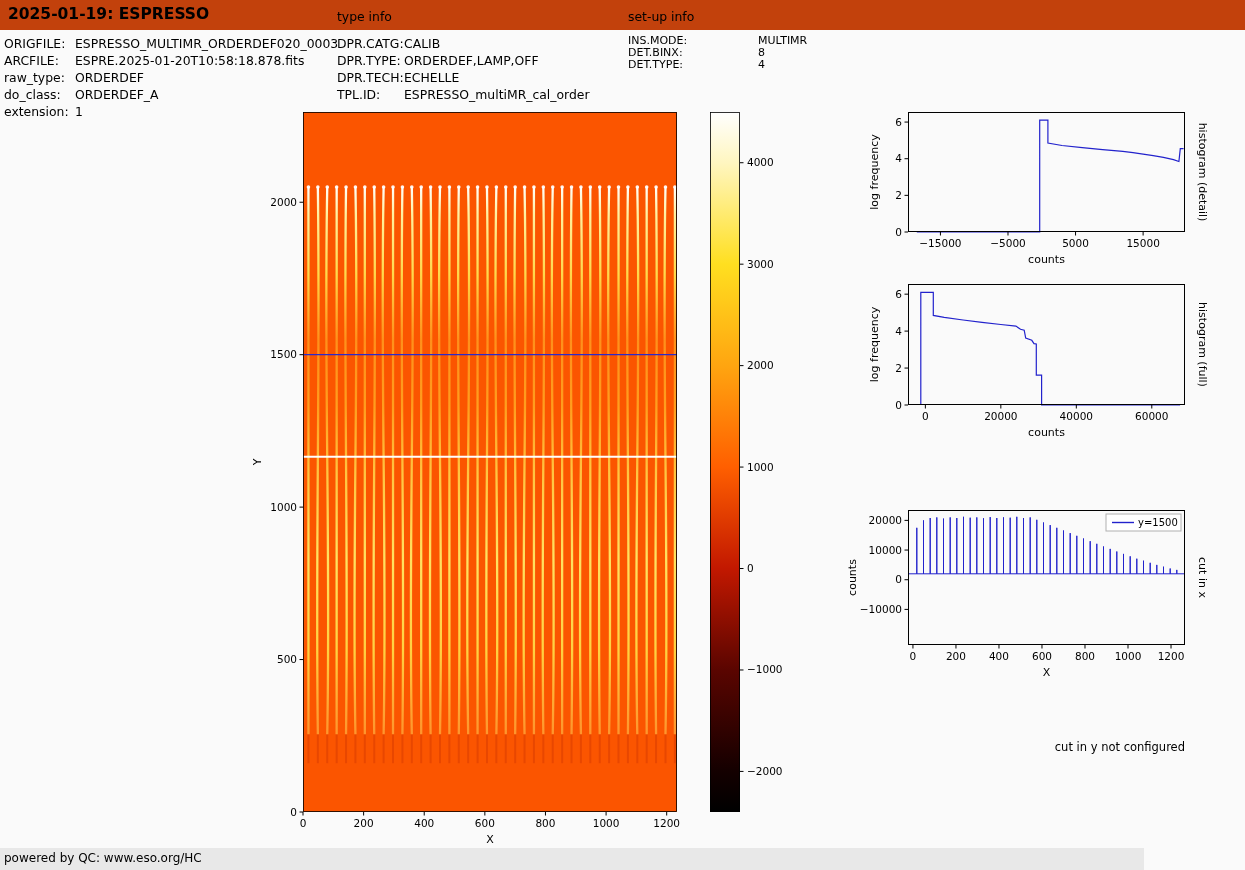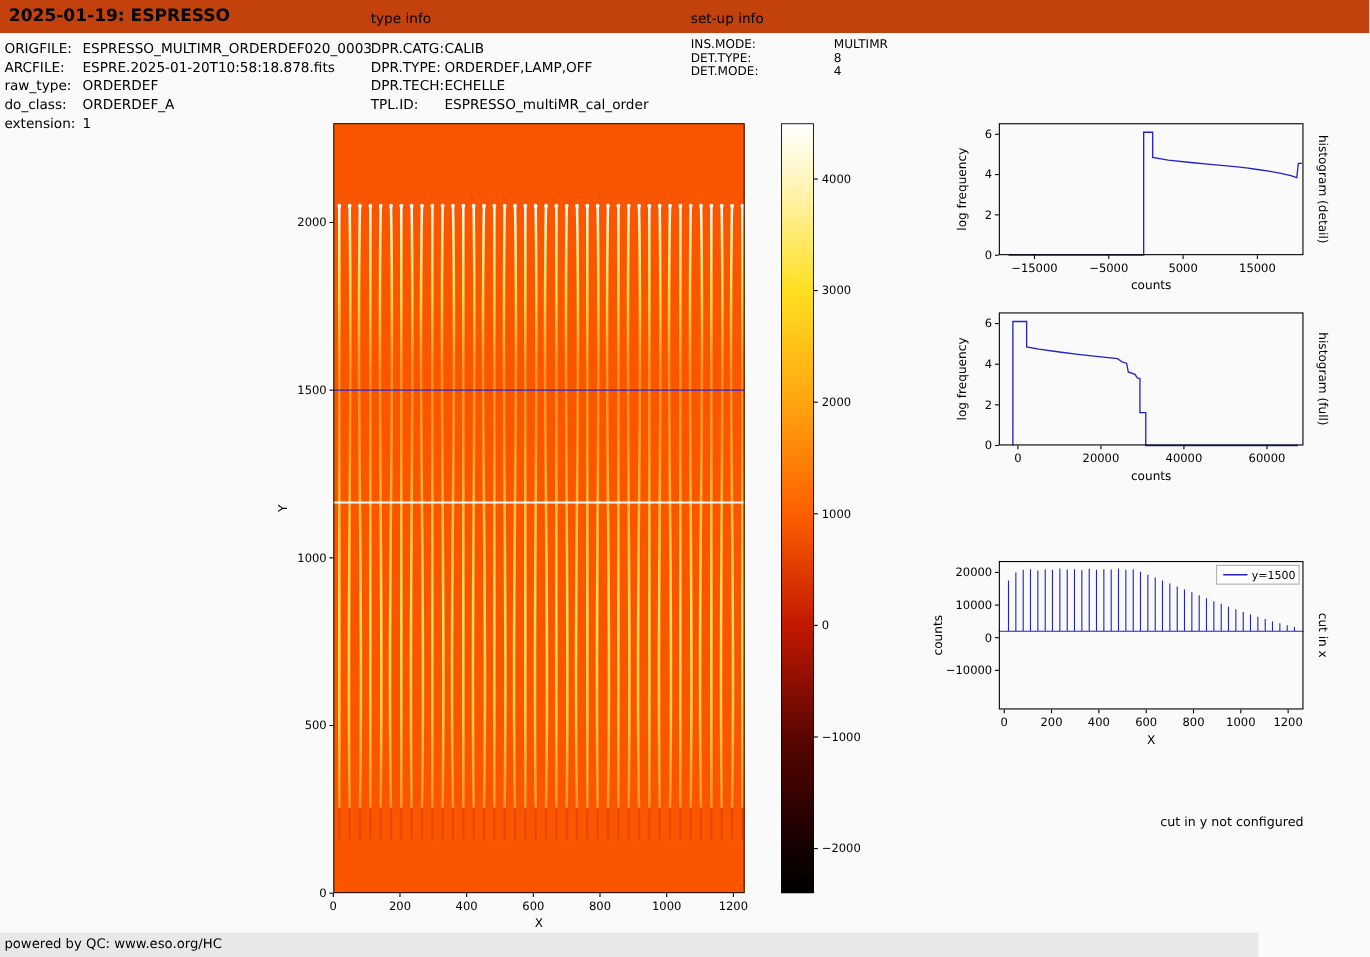--- a/index.html
+++ b/index.html
@@ -81,25 +81,25 @@
   <div class="meta-row type-row" style="top:87px">
     <span class="lbl">TPL.ID:</span>
     <span class="val">ESPRESSO_multiMR_cal_order</span>
   </div>
 
   <div class="meta-row setup-row" style="top:34px">
     <span class="lbl">INS.MODE:</span>
     <span class="val">MULTIMR</span>
   </div>
   <div class="meta-row setup-row" style="top:46px">
+    <span class="lbl">DET.BINX:</span>
+    <span class="val">8</span>
+  </div>
+  <div class="meta-row setup-row" style="top:58px">
     <span class="lbl">DET.TYPE:</span>
-    <span class="val">8</span>
-  </div>
-  <div class="meta-row setup-row" style="top:58px">
-    <span class="lbl">DET.MODE:</span>
     <span class="val">4</span>
   </div>
 
   <div class="chart" style="left: 303px; top: 112px; width: 374px; height: 700px;">
       <svg width="374" height="700">
         <rect x="0" y="0" width="374" height="700" fill="#fb5500"></rect>
         <defs>
           <linearGradient id="main_image-sg" gradientUnits="userSpaceOnUse" x1="0" y1="75" x2="0" y2="622.2560975609756">
             <stop offset="0" stop-color="#ffffff"></stop>
             <stop offset="0.05" stop-color="#fff0a0"></stop>

